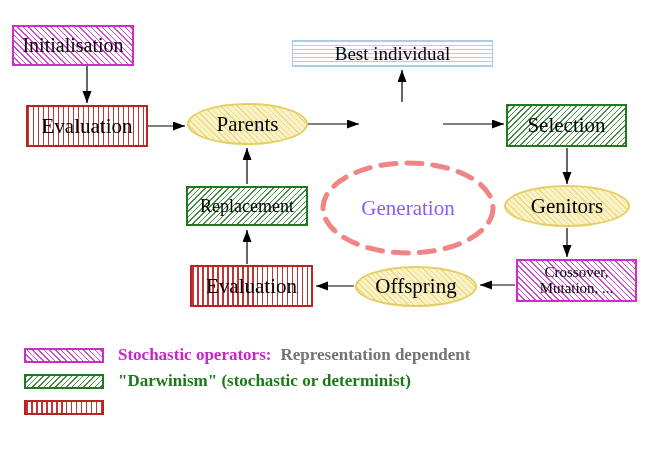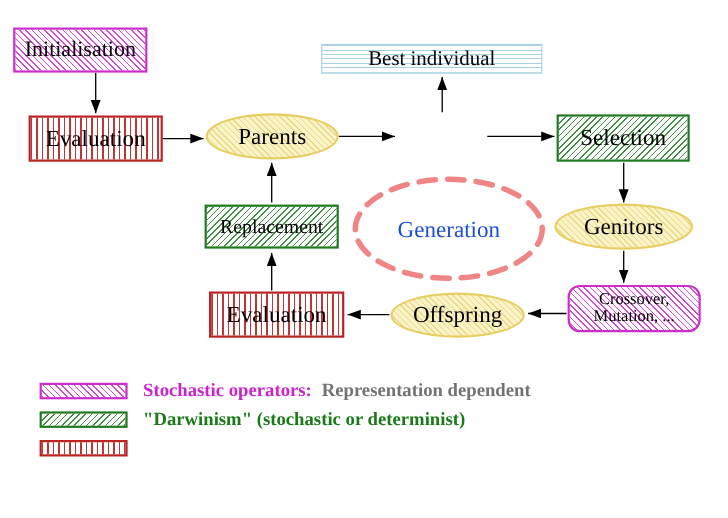--- a/index.html
+++ b/index.html
@@ -41,24 +41,24 @@
   }
   .rounded{border-radius:10px;border-width:1.5px;}
   .pre{white-space:pre-line;}
   
   .fs21{font-size:21px;} .fs20{font-size:20px;} .fs19{font-size:19px;}
   .fs18{font-size:18px;} .fs15{font-size:15px;}
   
   .generation-label{
     position:absolute;left:323px;top:163px;width:170px;height:90px;
     display:flex;align-items:center;justify-content:center;
-    color:#1d4ed8;font-size:21px;
+    color:#8b5cf6;font-size:21px;
   }
   
-  .legend-row{position:absolute;left:36px;display:flex;align-items:center;height:18px;}
+  .legend-row{position:absolute;left:24px;display:flex;align-items:center;height:18px;}
   .swatch{width:80px;height:15px;box-sizing:border-box;flex:0 0 auto;}
   .legend-text{margin-left:14px;font-size:17px;font-weight:bold;white-space:nowrap;}
   .t-magenta{color:#cc22cc;}
   .t-gold{color:#737373;margin-left:9px;}
   .t-green{color:#1a7a1a;}
   .t-red{color:#cc1122;}
   .t-cyan{color:#95c8de;}
 </style>
 </head>
 <body>
@@ -99,21 +99,21 @@
   <div class="node green-hatch fs18" style="left:186px;top:186px;width:122px;height:40px;">Replacement</div>
 
   <div class="generation-label">Generation</div>
 
   <div class="node yellow-ellipse fs21" style="left:504px;top:185px;width:126px;height:42px;">Genitors</div>
 
   <div class="node red-stripes fs21" style="left:190px;top:265px;width:123px;height:42px;">Evaluation</div>
 
   <div class="node yellow-ellipse fs21" style="left:355px;top:266px;width:122px;height:41px;">Offspring</div>
 
-  <div class="node magenta-hatch fs15 pre" style="left:516px;top:259px;width:121px;height:43px;border-radius:11px;">Crossover,
+  <div class="node magenta-hatch fs15 pre" style="left:516px;top:259px;width:121px;height:43px;">Crossover,
 Mutation, ...</div>
 
   <div class="legend-row" style="top:346px;">
     <div class="swatch magenta-hatch"></div>
     <span class="legend-text t-magenta">Stochastic operators:</span>
     <span class="legend-text t-gold" style="margin-left:9px;">Representation dependent</span>
   </div>
 
   <div class="legend-row" style="top:372px;">
     <div class="swatch green-hatch"></div>

